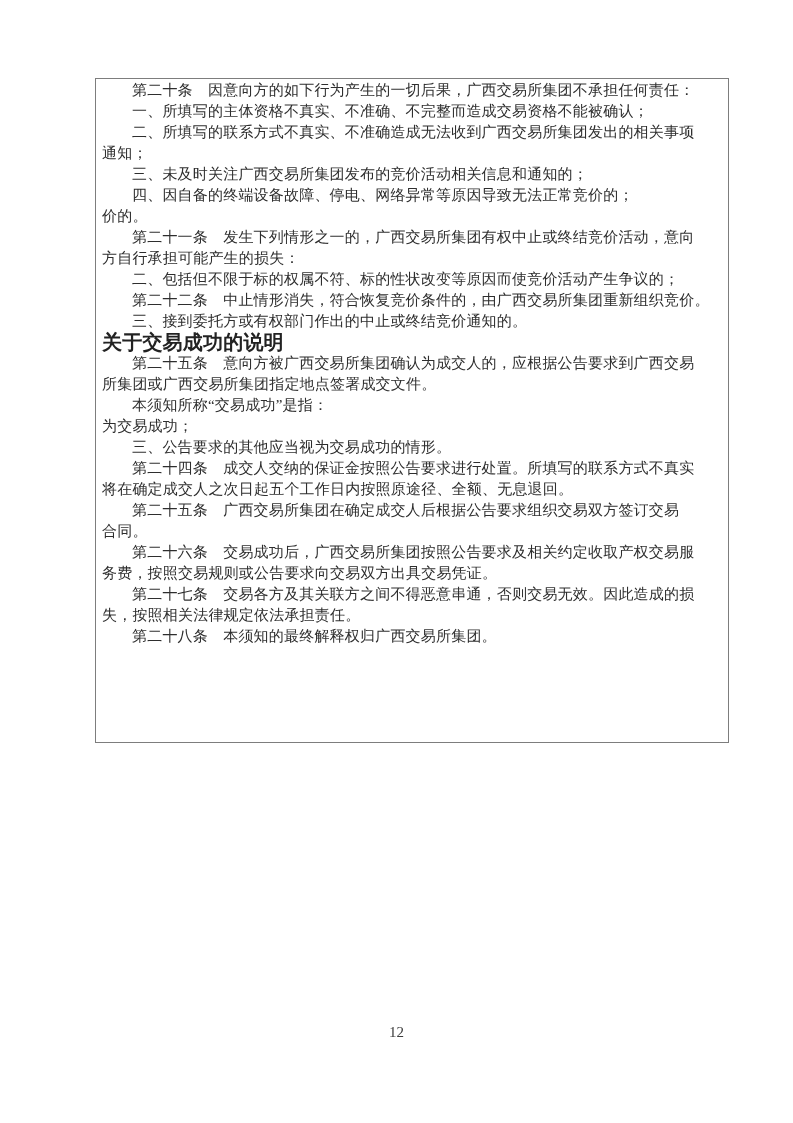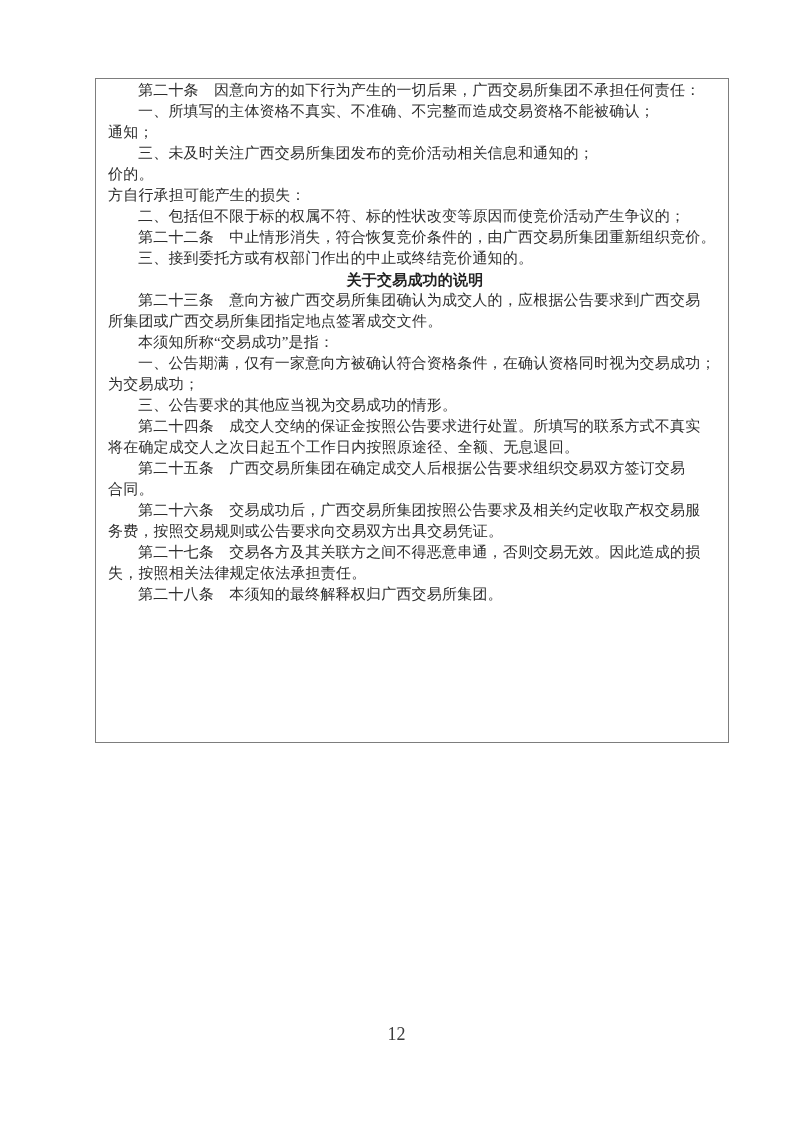--- a/index.html
+++ b/index.html
@@ -17,73 +17,75 @@
     color: #2e2e2e;
   }
   .notice-box {
     position: absolute;
     left: 95px;
     top: 78px;
     width: 634px;
     height: 665px;
     border: 1px solid #7d7d7d;
     box-sizing: border-box;
-    padding: 1px 6px 0 12px;
+    padding: 1px 6px 0 6px;
     overflow: hidden;
   }
   .line {
     font-size: 15px;
     line-height: 21px;
     letter-spacing: 0.2px;
     white-space: nowrap;
   }
   .line.para {
     text-indent: 2em;
   }
   .line.cont {
     text-indent: 0;
   }
   .line.heading {
-    text-align: center;
+    text-align: left;
     text-indent: 0;
     font-weight: 700;
     font-family: "Liberation Sans", "DejaVu Sans", sans-serif;
-    font-size: 15px;
+    font-size: 20px;
     color: #222222;
   }
   .page-number {
     position: absolute;
     top: 1024px;
     left: 0;
     width: 100%;
     text-align: center;
-    font-size: 18px;
+    font-size: 15px;
     color: #3c3c3c;
     font-family: "Liberation Serif", "DejaVu Serif", serif;
   }
 </style>
 </head>
 <body>
 
 <div class="page">
   <div class="notice-box">
       <div class="line para">第二十条　因意向方的如下行为产生的一切后果，广西交易所集团不承担任何责任：</div>
       <div class="line para">一、所填写的主体资格不真实、不准确、不完整而造成交易资格不能被确认；</div>
+      <div class="line para">二、所填写的联系方式不真实、不准确造成无法收到广西交易所集团发出的相关事项</div>
       <div class="line cont">通知；</div>
       <div class="line para">三、未及时关注广西交易所集团发布的竞价活动相关信息和通知的；</div>
+      <div class="line para">四、因自备的终端设备故障、停电、网络异常等原因导致无法正常竞价的；</div>
       <div class="line cont">价的。</div>
+      <div class="line para">第二十一条　发生下列情形之一的，广西交易所集团有权中止或终结竞价活动，意向</div>
       <div class="line cont">方自行承担可能产生的损失：</div>
       <div class="line para">二、包括但不限于标的权属不符、标的性状改变等原因而使竞价活动产生争议的；</div>
       <div class="line para">第二十二条　中止情形消失，符合恢复竞价条件的，由广西交易所集团重新组织竞价。</div>
       <div class="line para">三、接到委托方或有权部门作出的中止或终结竞价通知的。</div>
       <div class="line heading">关于交易成功的说明</div>
-      <div class="line para">第二十三条　意向方被广西交易所集团确认为成交人的，应根据公告要求到广西交易</div>
+      <div class="line para">第二十五条　意向方被广西交易所集团确认为成交人的，应根据公告要求到广西交易</div>
       <div class="line cont">所集团或广西交易所集团指定地点签署成交文件。</div>
       <div class="line para">本须知所称“交易成功”是指：</div>
-      <div class="line para">一、公告期满，仅有一家意向方被确认符合资格条件，在确认资格同时视为交易成功；</div>
       <div class="line cont">为交易成功；</div>
       <div class="line para">三、公告要求的其他应当视为交易成功的情形。</div>
       <div class="line para">第二十四条　成交人交纳的保证金按照公告要求进行处置。所填写的联系方式不真实</div>
       <div class="line cont">将在确定成交人之次日起五个工作日内按照原途径、全额、无息退回。</div>
       <div class="line para">第二十五条　广西交易所集团在确定成交人后根据公告要求组织交易双方签订交易</div>
       <div class="line cont">合同。</div>
       <div class="line para">第二十六条　交易成功后，广西交易所集团按照公告要求及相关约定收取产权交易服</div>
       <div class="line cont">务费，按照交易规则或公告要求向交易双方出具交易凭证。</div>
       <div class="line para">第二十七条　交易各方及其关联方之间不得恶意串通，否则交易无效。因此造成的损</div>
       <div class="line cont">失，按照相关法律规定依法承担责任。</div>

